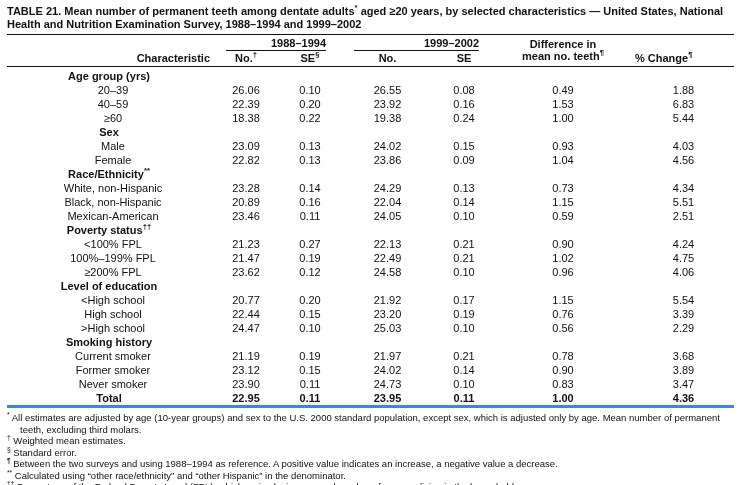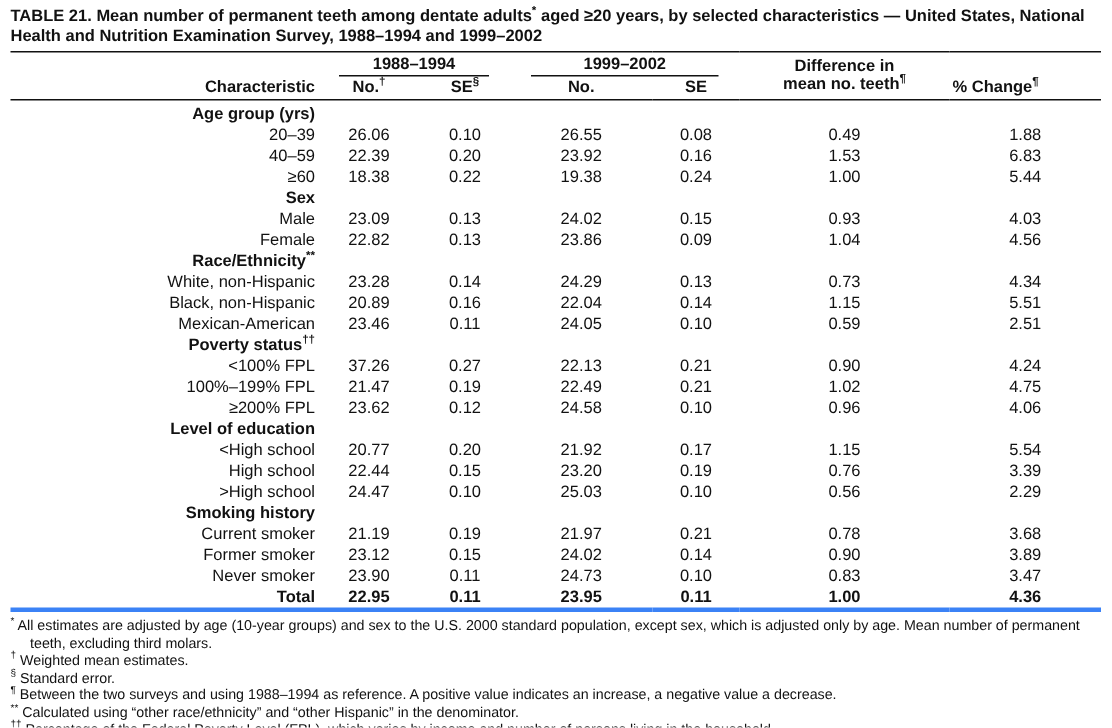--- a/index.html
+++ b/index.html
@@ -16,35 +16,35 @@
   sup { font-size: 0.7em; line-height: 0; vertical-align: super; }
 
   table.data-table {
     border-collapse: collapse;
     table-layout: fixed;
     width: 727px;
     margin-top: 3px;
   }
   th { font-size: 11px; font-weight: bold; padding: 0 2px; }
   .rule-top { border-top: 1px solid #111; }
-  th.spanner { text-align: center; vertical-align: bottom; padding-top: 2px; }
+  th.spanner { text-align: right; vertical-align: bottom; padding-top: 2px; }
   th.spanner .spanner-inner {
     display: block;
     border-bottom: 1px solid #111;
     padding-bottom: 1px;
     margin: 0 12px;
   }
   th.sub { text-align: center; vertical-align: bottom; border-bottom: 1px solid #111; padding: 1px 2px 2px; }
   th.char-head { text-align: right; vertical-align: bottom; border-bottom: 1px solid #111; padding-left: 1px; padding-bottom: 2px; }
   th.diff-head { text-align: center; vertical-align: middle; border-bottom: 1px solid #111; line-height: 12px; padding-bottom: 2px; }
   th.pct-head { text-align: left; vertical-align: bottom; border-bottom: 1px solid #111; padding-bottom: 2px; }
 
   tbody td { font-size: 11px; line-height: 12px; padding: 1px 2px; }
   tbody tr:first-child td { padding-top: 3px; }
-  td.char { text-align: right; padding-left: 1px; }
+  td.char { text-align: center; padding-left: 1px; }
   tr.data td.char { padding-left: 9px; }
   tr.section td.char { font-weight: bold; }
   tr.total td { font-weight: bold; border-bottom: 3px solid #3b82f6; }
   td.num { text-align: center; }
 
   .footnotes { margin-top: 4px; font-size: 9.5px; line-height: 11.5px; color: #111; }
   .footnote { padding-left: 13px; text-indent: -13px; }
 </style>
 </head>
 <body>
@@ -186,21 +186,21 @@
           <td class="char">Poverty status<sup>††</sup></td>
           <td class="num"></td>
           <td class="num"></td>
           <td class="num"></td>
           <td class="num"></td>
           <td class="num"></td>
           <td class="num"></td>
         </tr>
         <tr class="data">
           <td class="char">&lt;100% FPL</td>
-          <td class="num">37.26</td>
+          <td class="num">21.23</td>
           <td class="num">0.27</td>
           <td class="num">22.13</td>
           <td class="num">0.21</td>
           <td class="num">0.90</td>
           <td class="num">4.24</td>
         </tr>
         <tr class="data">
           <td class="char">100%–199% FPL</td>
           <td class="num">21.47</td>
           <td class="num">0.19</td>

